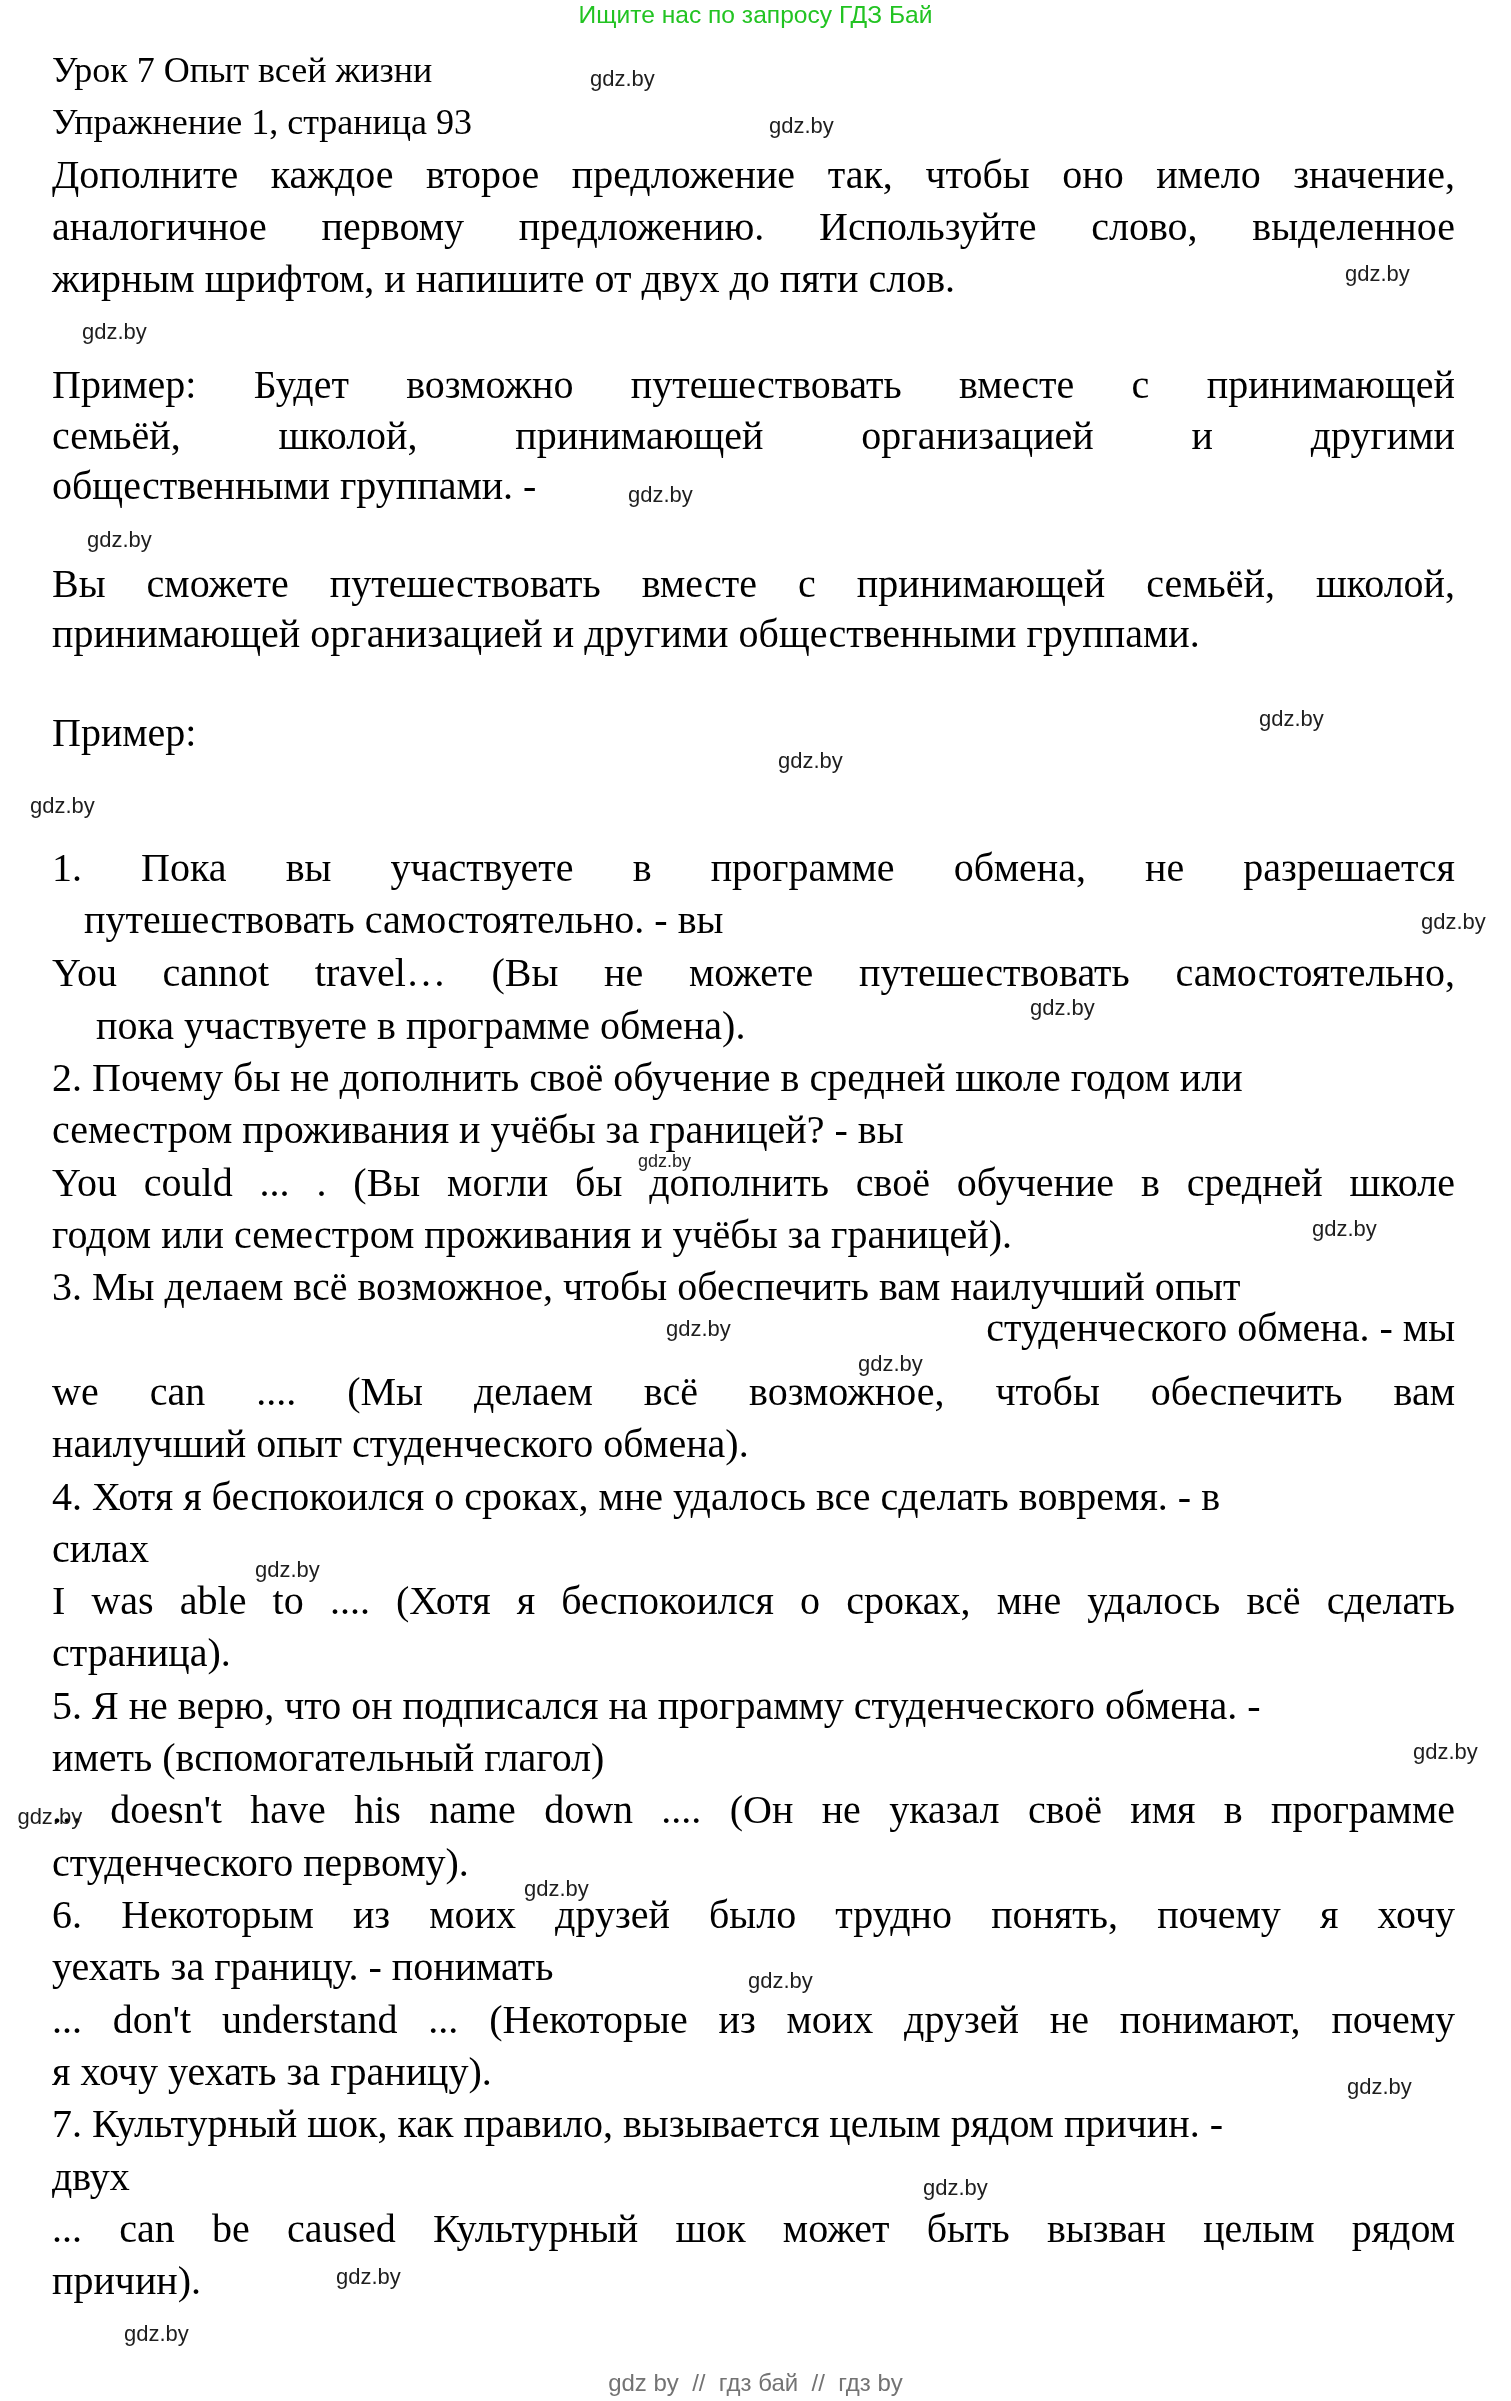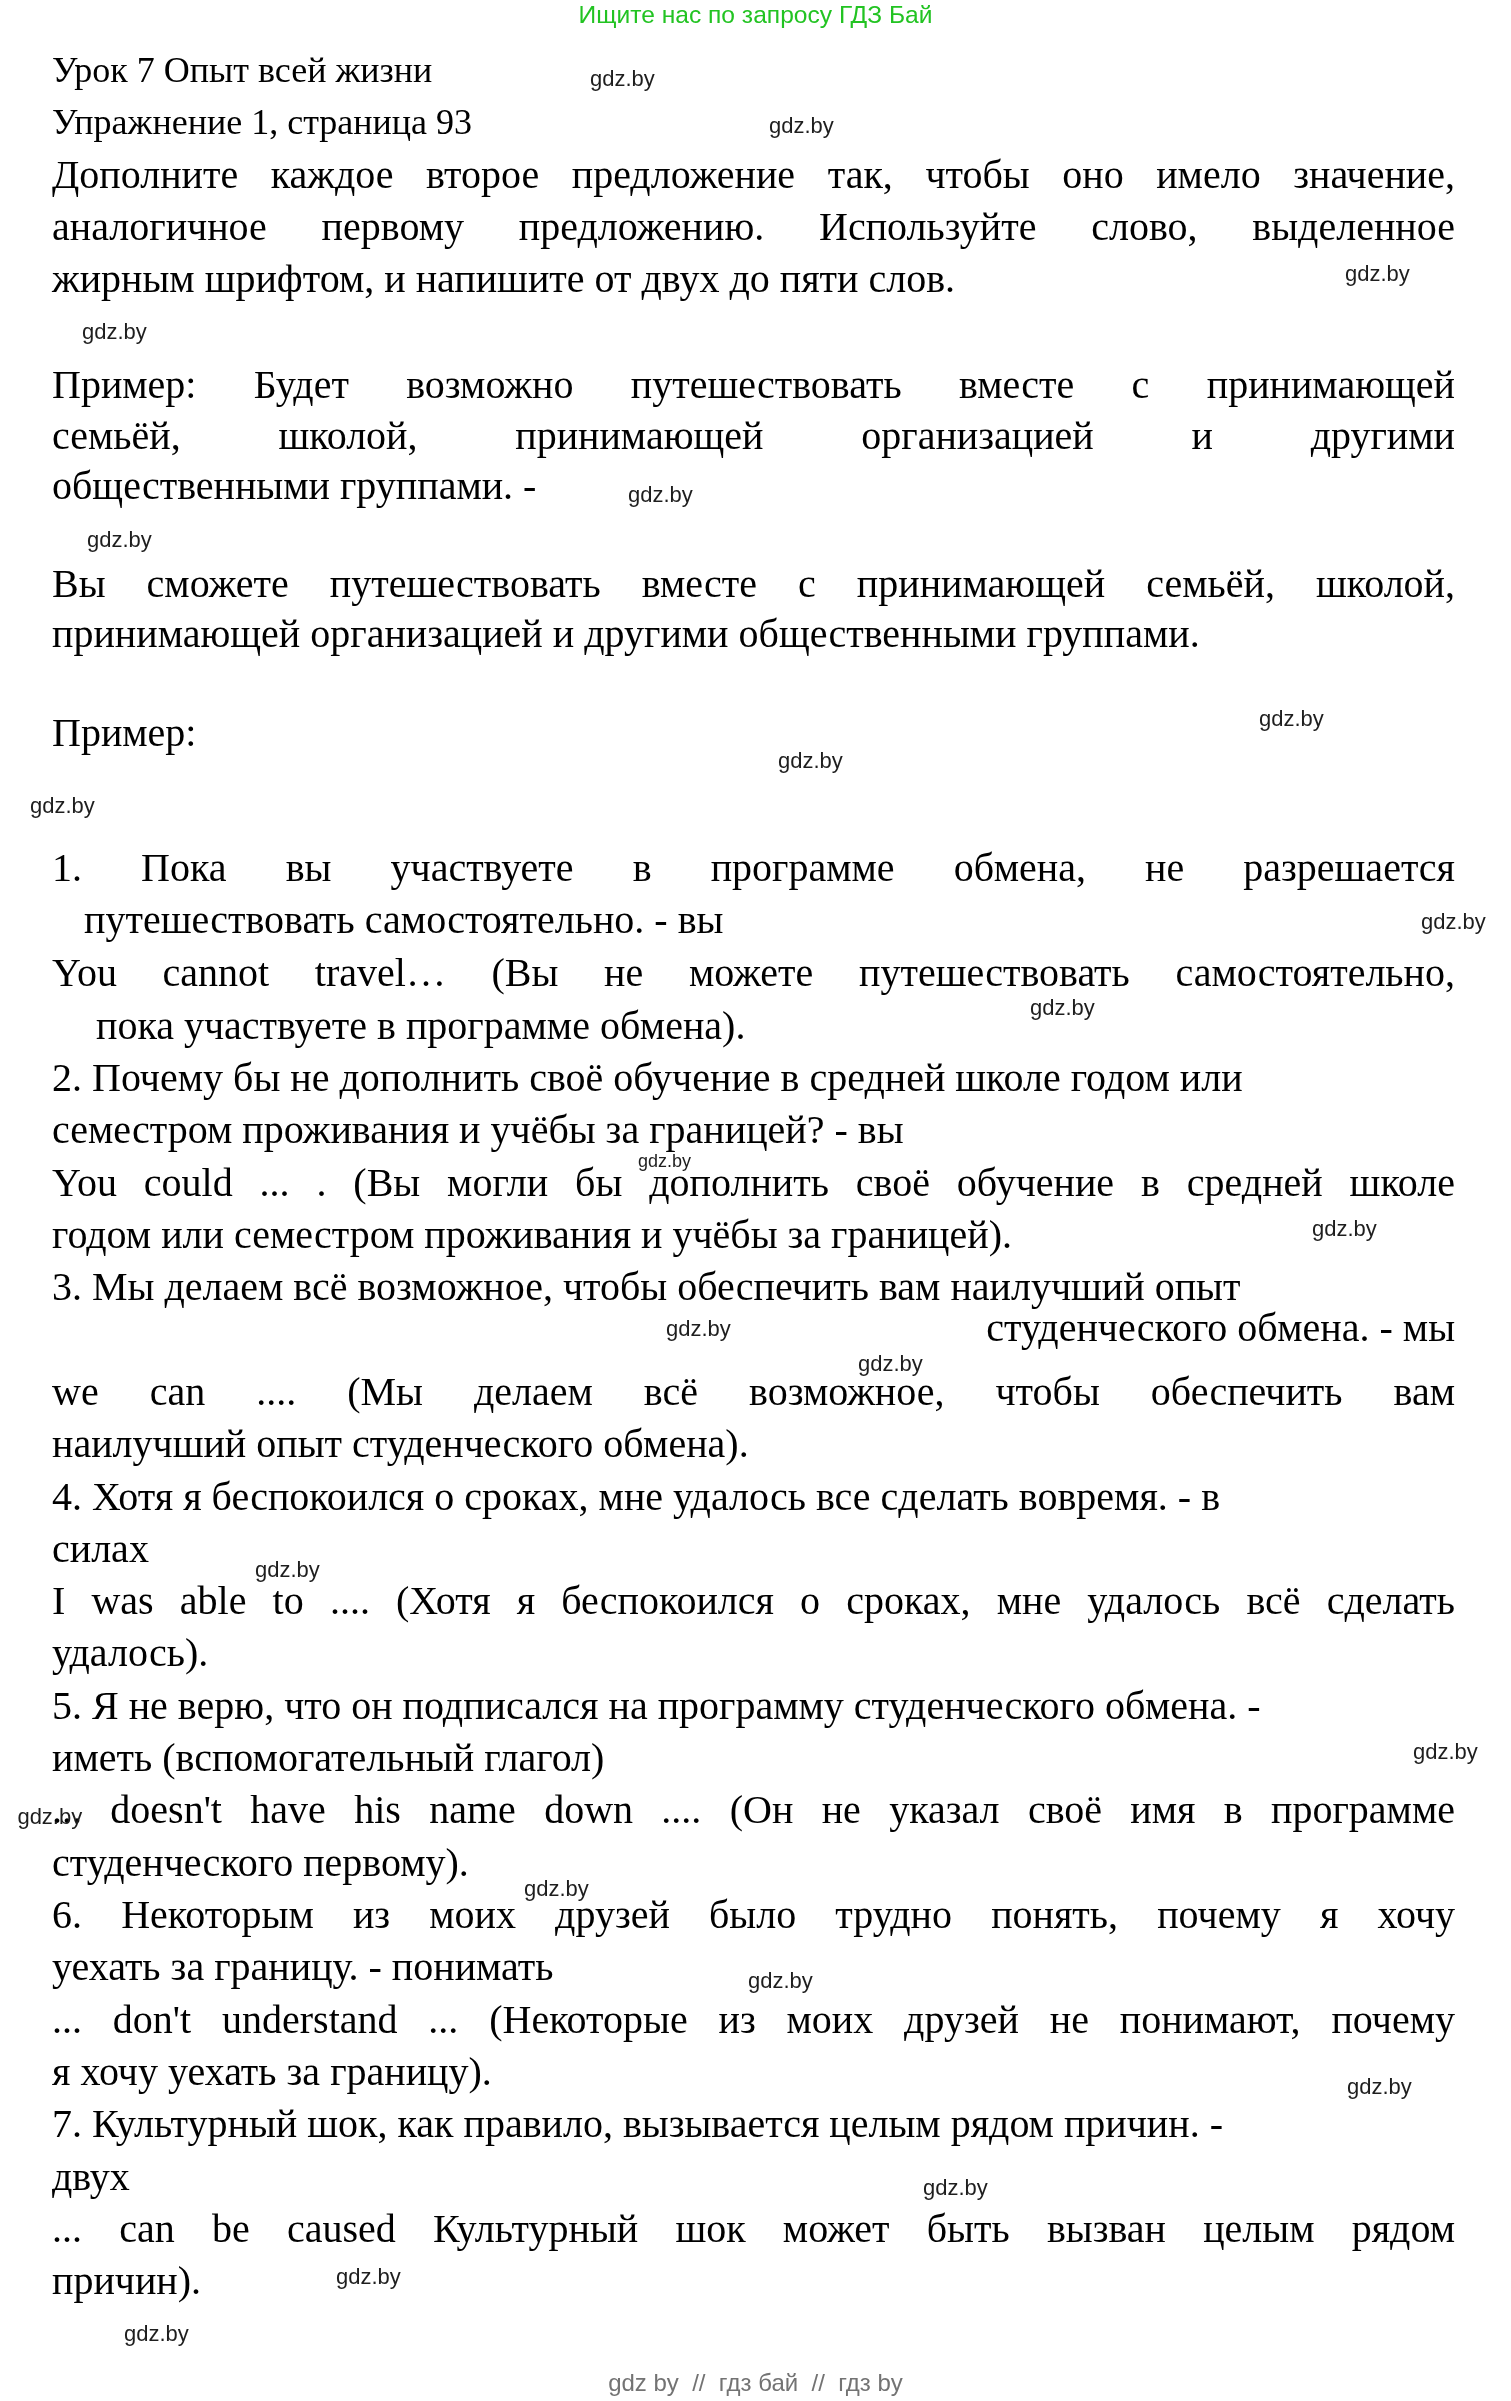--- a/index.html
+++ b/index.html
@@ -58,21 +58,21 @@
   <div class="line" style="top:1106px;">семестром проживания и учёбы за границей? - вы</div>
   <div class="line j" style="top:1159px;">You could ... . (Вы могли бы дополнить своё обучение в средней школе</div>
   <div class="line" style="top:1211px;">годом или семестром проживания и учёбы за границей).</div>
   <div class="line" style="top:1263px;">3. Мы делаем всё возможное, чтобы обеспечить вам наилучший опыт</div>
   <div class="line" style="top:1304px;text-align:right;">студенческого обмена. - мы</div>
   <div class="line j" style="top:1368px;">we can .... (Мы делаем всё возможное, чтобы обеспечить вам</div>
   <div class="line" style="top:1420px;">наилучший опыт студенческого обмена).</div>
   <div class="line" style="top:1473px;">4. Хотя я беспокоился о сроках, мне удалось все сделать вовремя. - в</div>
   <div class="line" style="top:1525px;">силах</div>
   <div class="line j" style="top:1577px;">I was able to .... (Хотя я беспокоился о сроках, мне удалось всё сделать</div>
-  <div class="line" style="top:1629px;">удалось).</div>
+  <div class="line" style="top:1629px;">страница).</div>
   <div class="line" style="top:1682px;">5. Я не верю, что он подписался на программу студенческого обмена. -</div>
   <div class="line" style="top:1734px;">иметь (вспомогательный глагол)</div>
   <div class="line j" style="top:1786px;">... doesn't have his name down .... (Он не указал своё имя в программе</div>
   <div class="line" style="top:1839px;">студенческого первому).</div>
   <div class="line j" style="top:1891px;">6. Некоторым из моих друзей было трудно понять, почему я хочу</div>
   <div class="line" style="top:1943px;">уехать за границу. - понимать</div>
   <div class="line j" style="top:1996px;">... don't understand ... (Некоторые из моих друзей не понимают, почему</div>
   <div class="line" style="top:2048px;">я хочу уехать за границу).</div>
   <div class="line" style="top:2100px;">7. Культурный шок, как правило, вызывается целым рядом причин. -</div>
   <div class="line" style="top:2153px;">двух</div>

